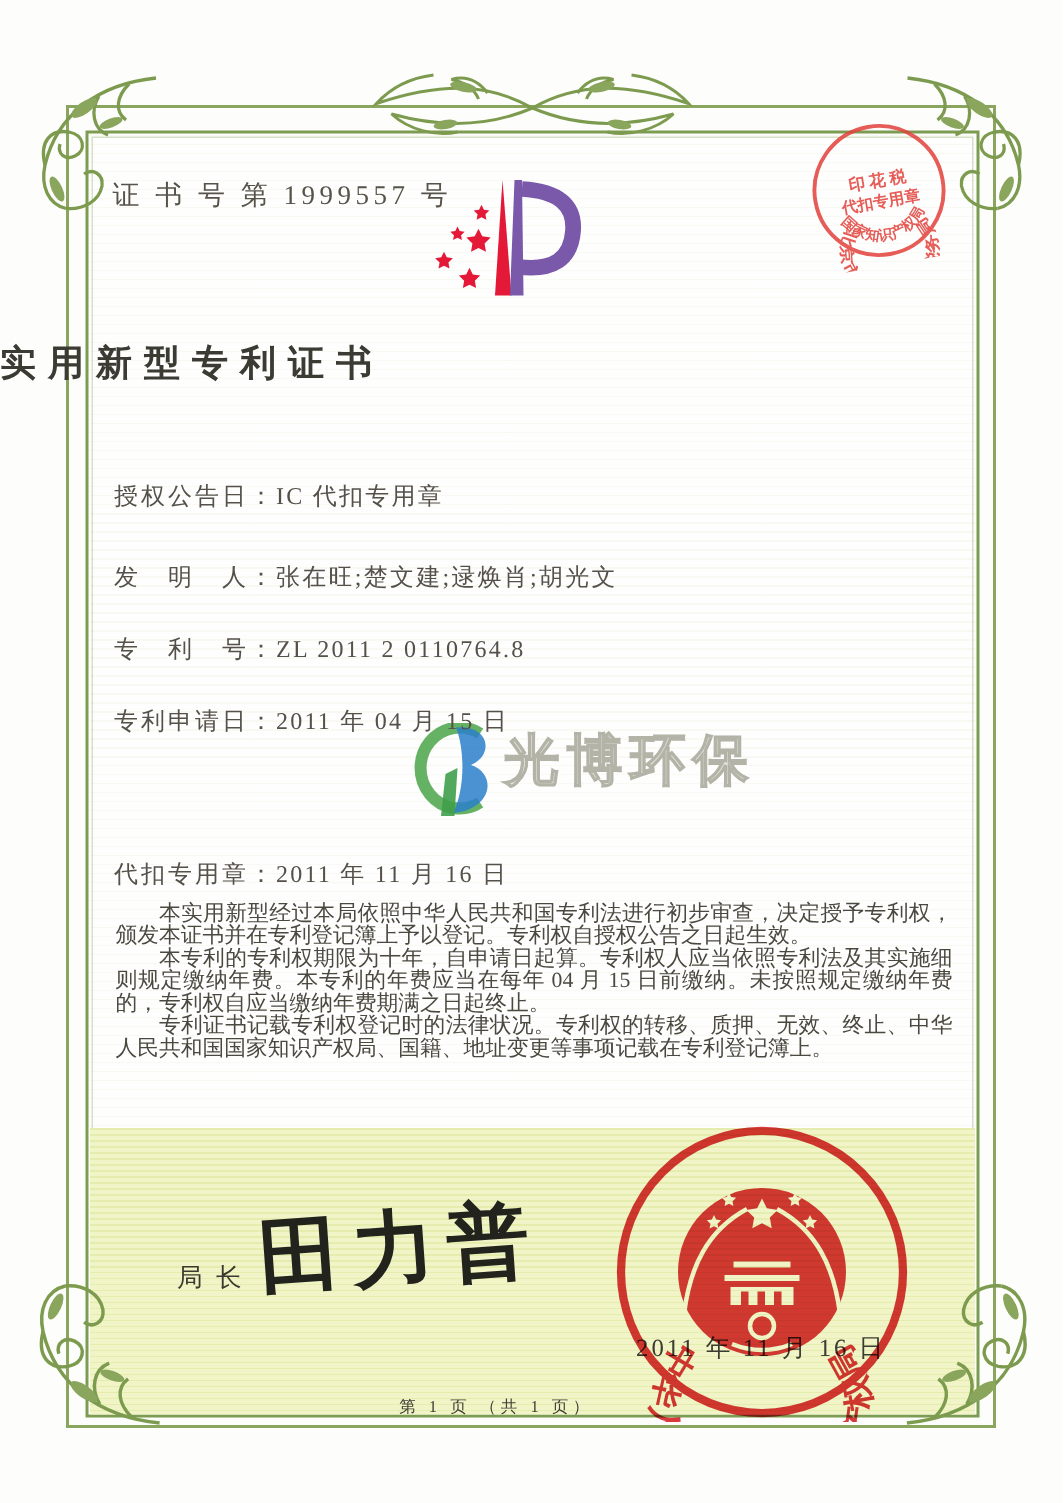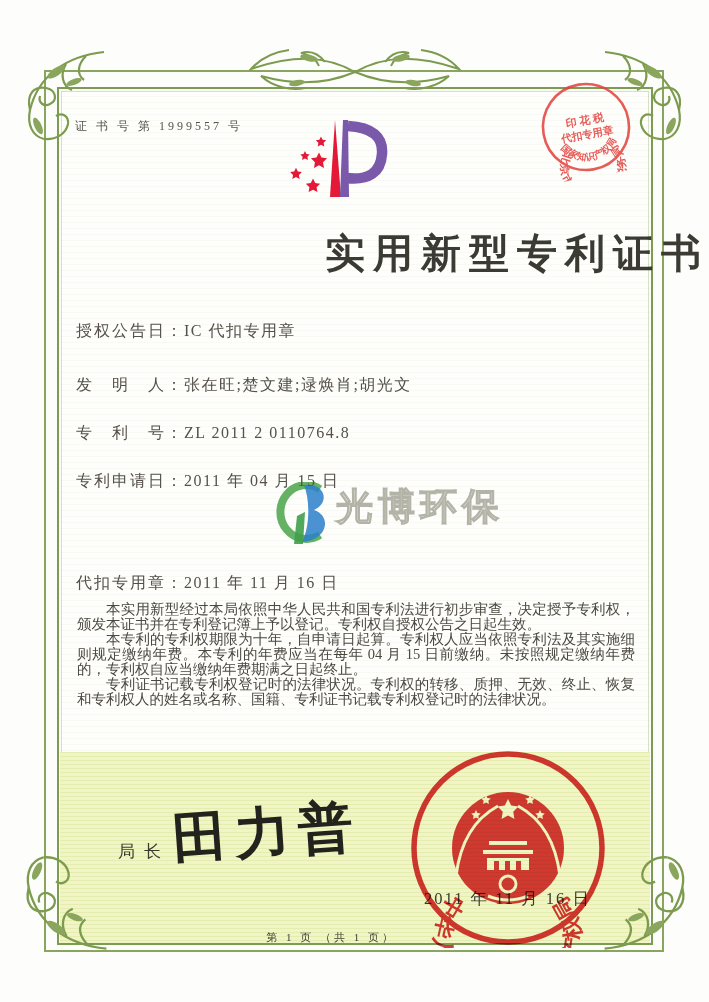--- a/index.html
+++ b/index.html
@@ -16,24 +16,24 @@
     border:1px solid #a3bc7d; }
   .inner-texture { position:absolute; left:60px; top:90px; width:590px; height:852px;
     background:repeating-linear-gradient(0deg,#ffffff 0 5px,#f5f6ec 5px 6px); opacity:.55; }
 
   .band { position:absolute; left:60px; top:752px; width:590px; height:191px; z-index:1;
     background:repeating-linear-gradient(0deg,#f0f4c6 0 2px,#e4edad 2px 3px,#f0f4c6 3px 4px); }
 
   .ornament { position:absolute; z-index:2; }
 
   
-  .cert-no { position:absolute; left:75px; top:118px; font-size:12px; letter-spacing:3px;
+  .cert-no { position:absolute; left:75px; top:118px; font-size:18px; letter-spacing:3px;
     color:#57534a; z-index:3; }
-  .title { position:absolute; left:0; top:226px; width:709px; text-align:right;
-    font-size:40px; font-weight:600; letter-spacing:8px; color:#3b3b34; z-index:3; }
+  .title { position:absolute; left:0; top:226px; width:709px; text-align:left;
+    font-size:24px; font-weight:600; letter-spacing:8px; color:#3b3b34; z-index:3; }
 
   .field-row { position:absolute; left:76px; font-size:16px; color:#55514a;
     letter-spacing:1.5px; z-index:3; white-space:nowrap; }
   .field-row .lbl { letter-spacing:2px; }
 
   .paragraphs { position:absolute; left:77px; top:602px; width:558px; z-index:3;
     font-size:14.5px; line-height:15px; color:#4b4840; text-align:justify; }
   .paragraphs p { text-indent:2em; }
 
   
@@ -169,21 +169,21 @@
   <div class="field-row" style="top:471px">
     <span class="lbl">专利申请日：</span><span class="val">2011 年 04 月 15 日</span>
   </div>
   <div class="field-row" style="top:573px">
     <span class="lbl">代扣专用章：</span><span class="val">2011 年 11 月 16 日</span>
   </div>
 
   <div class="paragraphs">
     <p>本实用新型经过本局依照中华人民共和国专利法进行初步审查，决定授予专利权，颁发本证书并在专利登记簿上予以登记。专利权自授权公告之日起生效。</p>
     <p>本专利的专利权期限为十年，自申请日起算。专利权人应当依照专利法及其实施细则规定缴纳年费。本专利的年费应当在每年 04 月 15 日前缴纳。未按照规定缴纳年费的，专利权自应当缴纳年费期满之日起终止。</p>
-    <p>专利证书记载专利权登记时的法律状况。专利权的转移、质押、无效、终止、恢复和专利权人的姓名或名称、国籍、专利证书记载专利权登记时的法律状况。</p>
+    <p>专利证书记载专利权登记时的法律状况。专利权的转移、质押、无效、终止、中华人民共和国国家知识产权局、国籍、地址变更等事项记载在专利登记簿上。</p>
   </div>
 
   <div class="signer">局长</div>
   <div class="signature">田力普</div>
 
   <div class="seal-date">2011 年 11 月 16 日</div>
   <div class="footer">第 1 页 （共 1 页）</div>
 
   <svg class="main-seal" viewBox="0 0 200 200">
     <circle cx="100" cy="100" r="94" fill="none" stroke="#d9282a" stroke-width="5.5"></circle>

